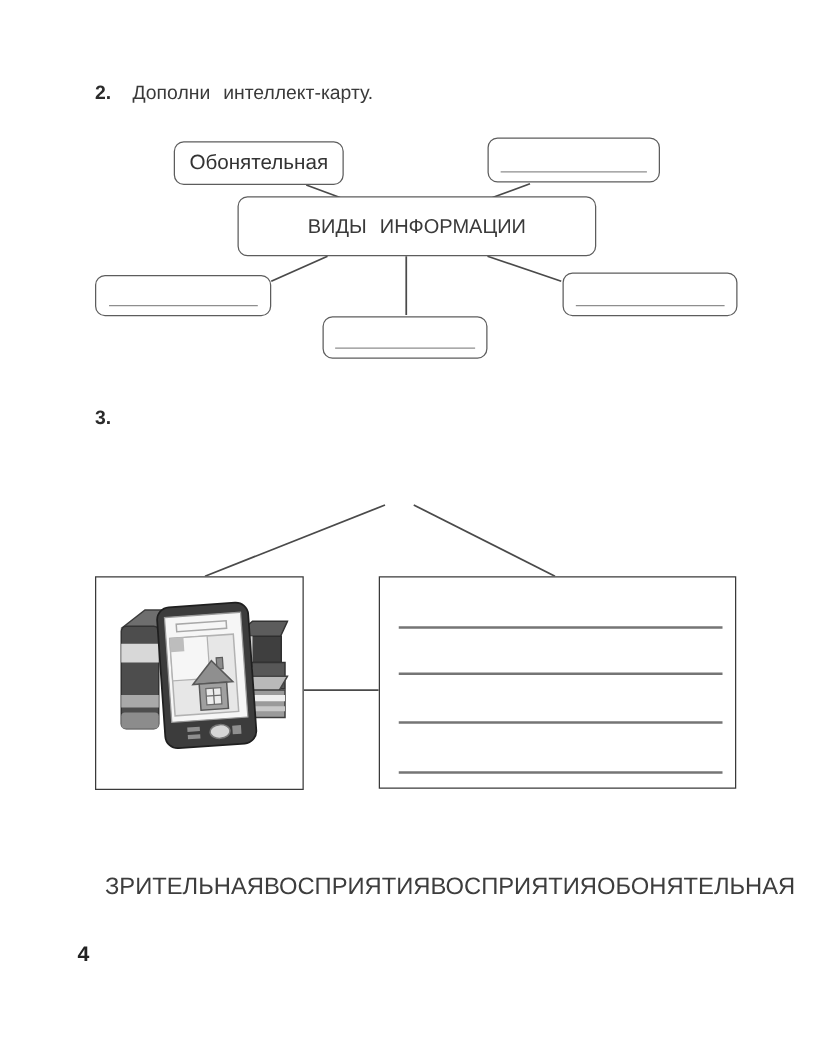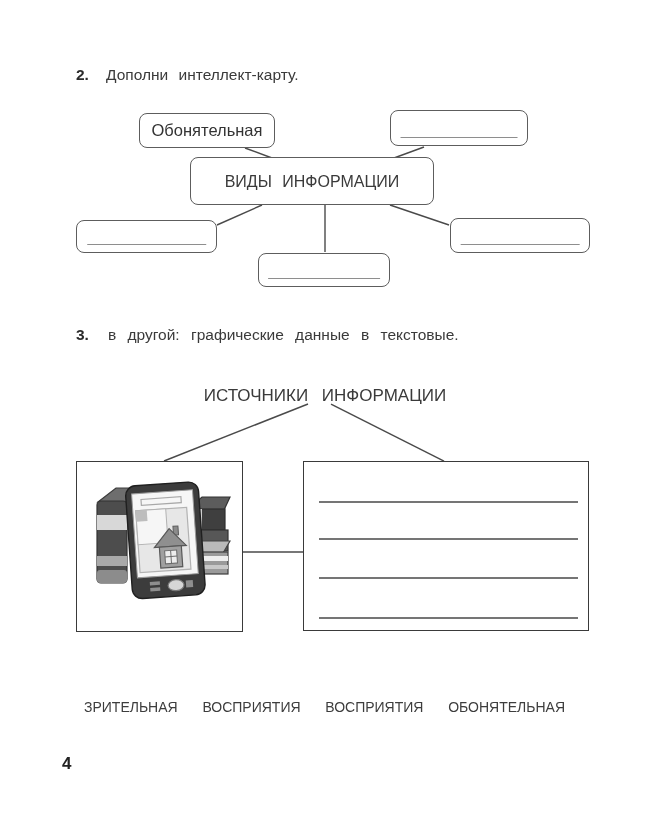--- a/index.html
+++ b/index.html
@@ -20,40 +20,40 @@
   .t3{position:absolute;left:76px;top:324px;width:496px;font-size:15.5px;line-height:22.5px;}
   .t3 .task-num{position:absolute;left:0;top:0;}
   .t3 .t3-lines{margin-left:32px;width:464px;}
   .t3-line1{text-align:justify;text-align-last:justify;}
   .t3-line2{word-spacing:7px;}
 
   
   .node{position:absolute;box-sizing:border-box;border:1.4px solid #5d5d5d;border-radius:8px;background:#fff;}
   .n-olfactory{left:139px;top:113px;width:136px;height:35px;display:flex;align-items:center;justify-content:center;font-size:16.5px;color:#333;}
   .n-tr{left:390px;top:110px;width:138px;height:36px;}
-  .n-center{left:190px;top:157px;width:244px;height:48px;display:flex;flex-direction:column;align-items:center;justify-content:center;font-size:16px;line-height:21px;color:#3a3a3a;word-spacing:6px;text-align:center;}
+  .n-center{left:190px;top:157px;width:287px;height:48px;display:flex;flex-direction:column;align-items:center;justify-content:center;font-size:16px;line-height:21px;color:#3a3a3a;word-spacing:6px;text-align:center;}
   .n-bl{left:76px;top:220px;width:141px;height:33px;}
   .n-br{left:450px;top:218px;width:140px;height:35px;}
   .n-bc{left:258px;top:253px;width:132px;height:34px;}
   .blank{position:absolute;left:50%;transform:translateX(-50%);bottom:7px;height:1.4px;background:#8e8e8e;width:86%;}
 
   
   .sources-heading{position:absolute;left:0;top:386px;width:650px;text-align:center;font-size:17px;color:#3a3a3a;word-spacing:9px;}
 
   
   .sq-box{position:absolute;box-sizing:border-box;border:1.8px solid #3a3a3a;background:#fff;}
   .box-image{left:76px;top:461px;width:167px;height:171px;}
   .box-lines{left:303px;top:461px;width:286px;height:170px;}
   .wline{position:absolute;left:15px;width:259px;height:1.8px;background:#757575;}
   .wl1{top:39px;}.wl2{top:76px;}.wl3{top:115px;}.wl4{top:155px;}
 
   .illu{position:absolute;left:13px;top:8px;}
 
   
-  .words-row{position:absolute;left:84px;top:699px;width:481px;display:flex;justify-content:space-between;font-size:14px;color:#3d3d3d;}
+  .words-row{position:absolute;left:84px;top:699px;width:481px;display:flex;justify-content:space-between;font-size:19px;color:#3d3d3d;}
 
   .page-number{position:absolute;left:62px;top:754px;font-size:17px;font-weight:bold;color:#222;}
 </style>
 </head>
 <body>
 
 <div class="page">
 
   <svg class="connectors" width="650" height="835" viewBox="0 0 650 835">
     <g stroke="#4a4a4a" stroke-width="1.4" fill="none">
@@ -94,25 +94,23 @@
     <div class="blank"></div>
   </div>
 
   <div class="node n-bc">
     <div class="blank"></div>
   </div>
 
   <div class="t3">
     <span class="task-num">3.</span>
     <div class="t3-lines">
-      <div class="t3-line2">в другой: графические данные в текстовые.</div>
     </div>
   </div>
 
-  <div class="sources-heading">ИСТОЧНИКИ  ИНФОРМАЦИИ</div>
 
   <div class="sq-box box-image">
     <svg class="illu" width="141" height="138" viewBox="0 0 141 138">
 
       <polygon points="8,32 26,18 54,18 36,32" fill="#6e6e6e" stroke="#3c3c3c" stroke-width="1.2"></polygon>
       <rect x="7" y="31" width="30" height="82" rx="4" fill="#4d4d4d" stroke="#333" stroke-width="1.2"></rect>
       <rect x="7" y="45" width="30" height="15" fill="#d8d8d8"></rect>
       <rect x="7" y="86" width="30" height="10" fill="#a9a9a9"></rect>
       <rect x="7" y="100" width="30" height="13" rx="3" fill="#8c8c8c"></rect>
 

